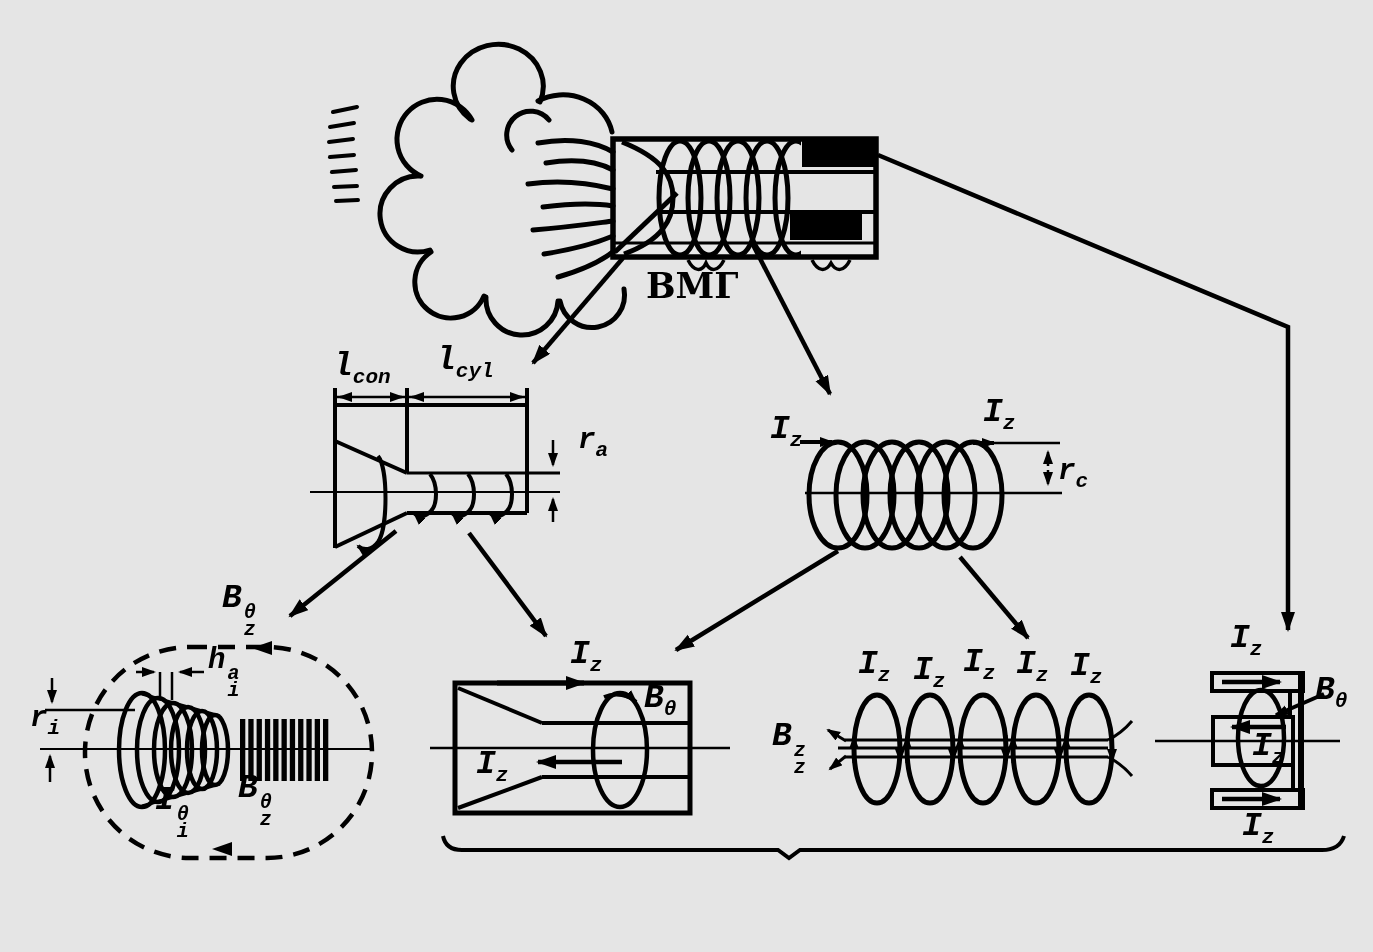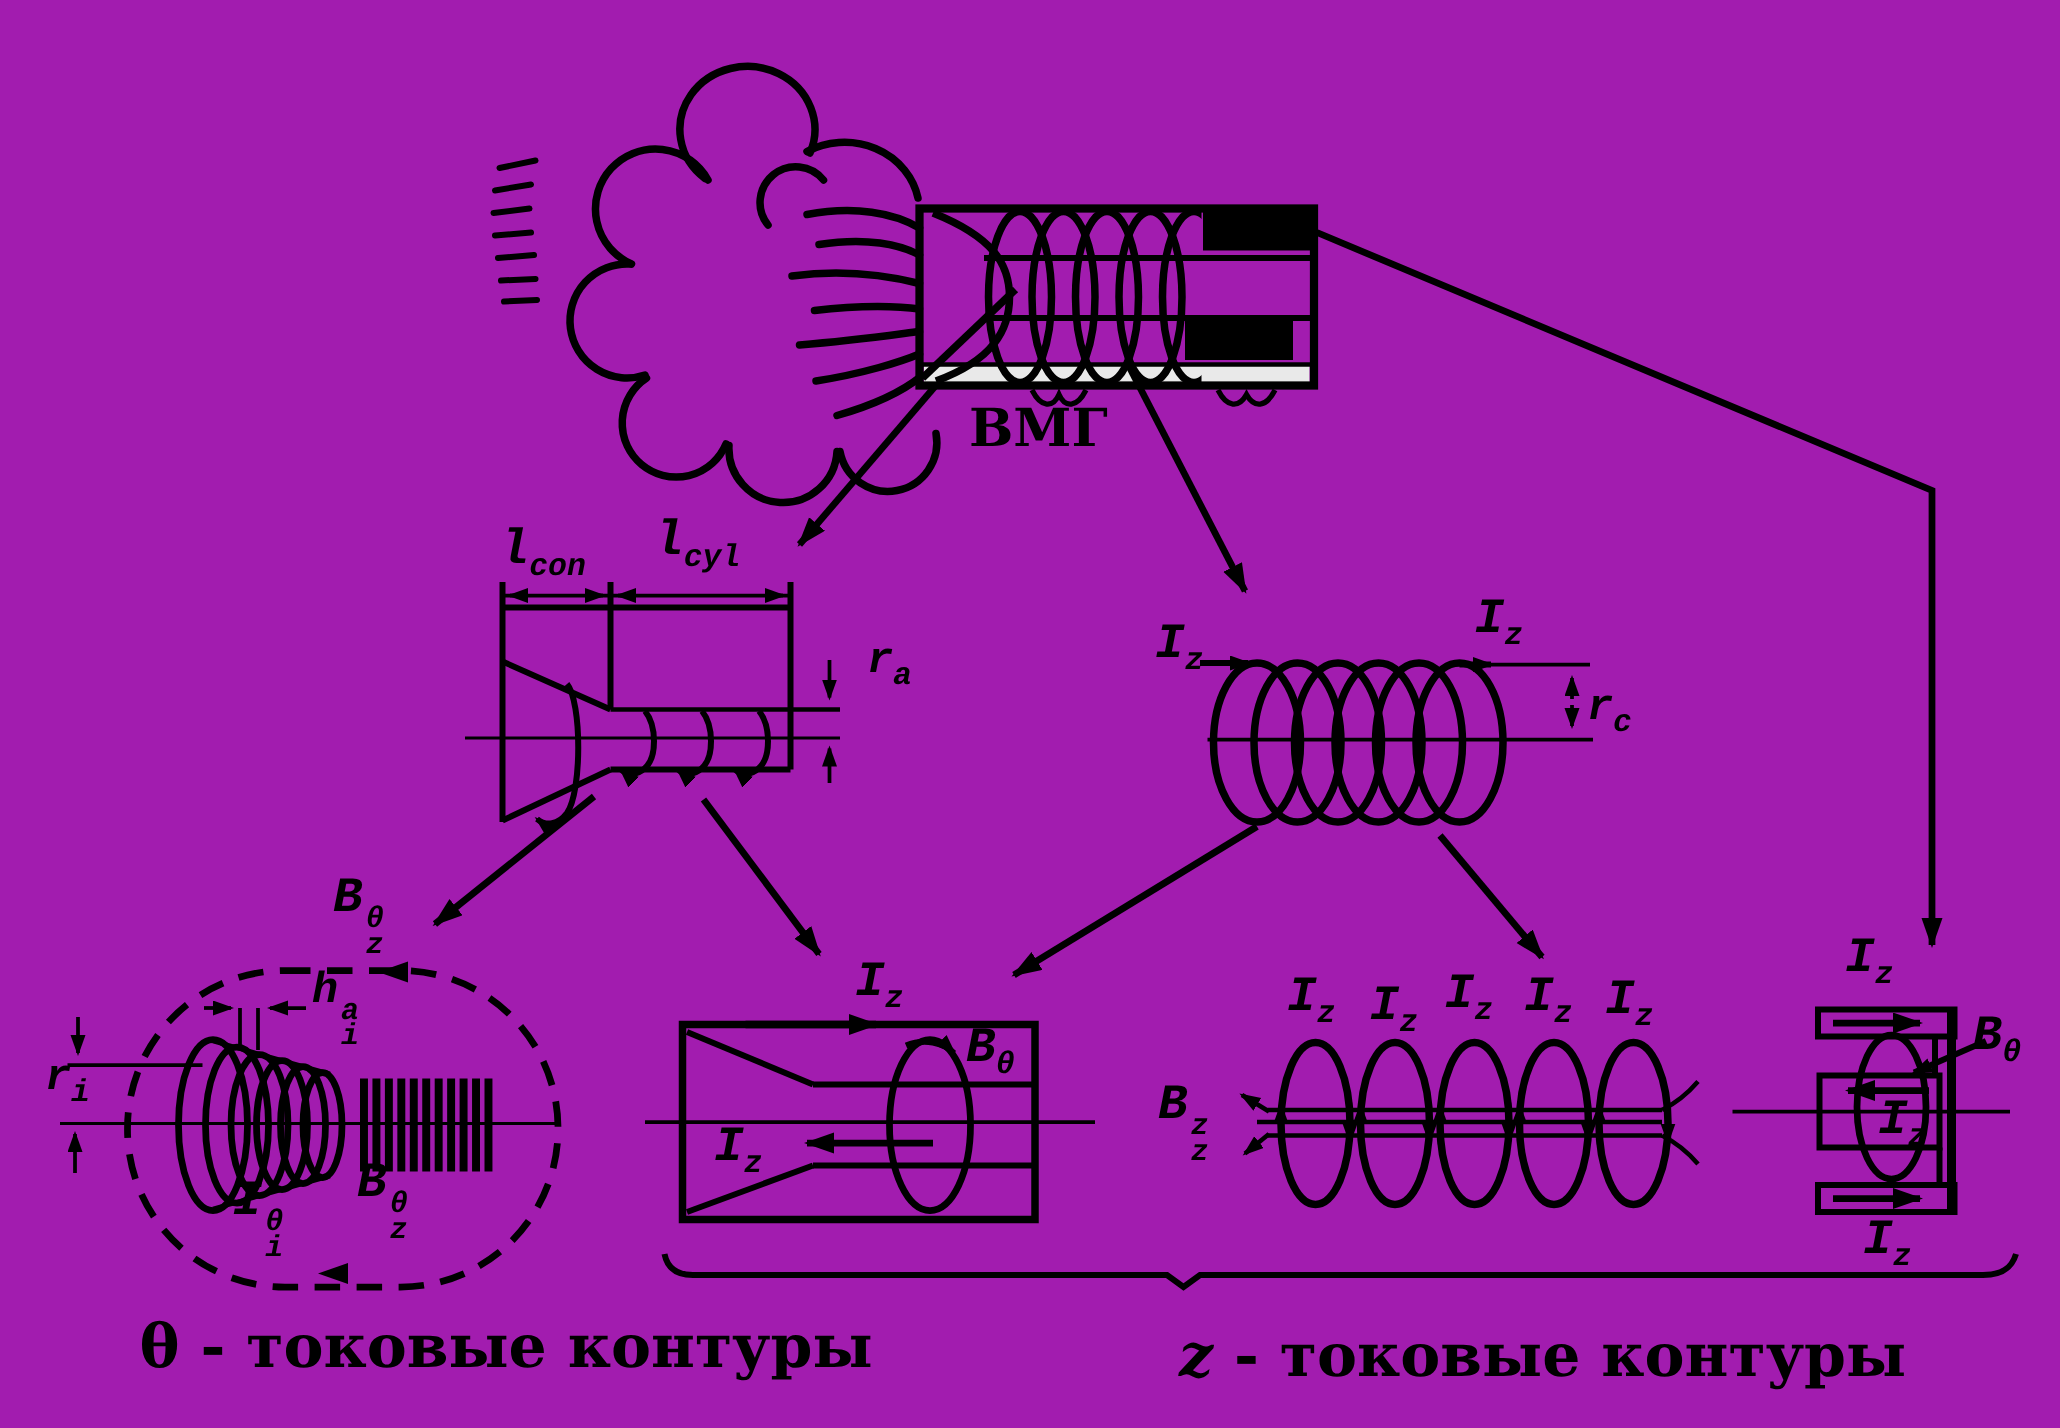--- a/index.html
+++ b/index.html
@@ -1,16 +1,16 @@
 <!DOCTYPE html>
 <html><head>
 <meta charset="utf-8">
 <style>
   html,body{margin:0;padding:0;background:#fff;}
-  .canvas{position:relative;width:1373px;height:952px;background:#a21caf;overflow:hidden;
+  .canvas{position:relative;width:1373px;height:952px;background:#e5e5e5;overflow:hidden;
           font-family:"DejaVu Serif",serif;color:#000;}
   .art{position:absolute;left:0;top:0;}
   
   .ml{position:absolute;font-family:Liberation Mono, monospace;font-style:italic;font-weight:bold;
       font-size:33px;line-height:1;color:#000;white-space:nowrap;}
   .ml .sb{font-size:21px;vertical-align:-8px;}
   .ml .stack{display:inline-flex;flex-direction:column;align-items:flex-start;
              vertical-align:-11px;line-height:.85;font-size:20px;margin-left:2px;}
   .ml.small{font-size:29px;}
   
@@ -329,20 +329,14 @@
 <div class="ml" style="left:1315px;top:674px">
   <span>B</span><span class="sb">θ</span>
 </div>
 <div class="ml" style="left:1252px;top:730px">
   <span>I</span><span class="sb">z</span>
 </div>
 <div class="ml" style="left:1242px;top:810px">
   <span>I</span><span class="sb">z</span>
 </div>
 
-<div class="caption" style="left:93px;top:878px">
-  <span>θ</span><span> - токовые контуры</span>
-</div>
-<div class="caption" style="left:786px;top:884px">
-  <span class="sym-it">z</span><span> - токовые контуры</span>
-</div>
 
 </div>
 
 </body></html>

